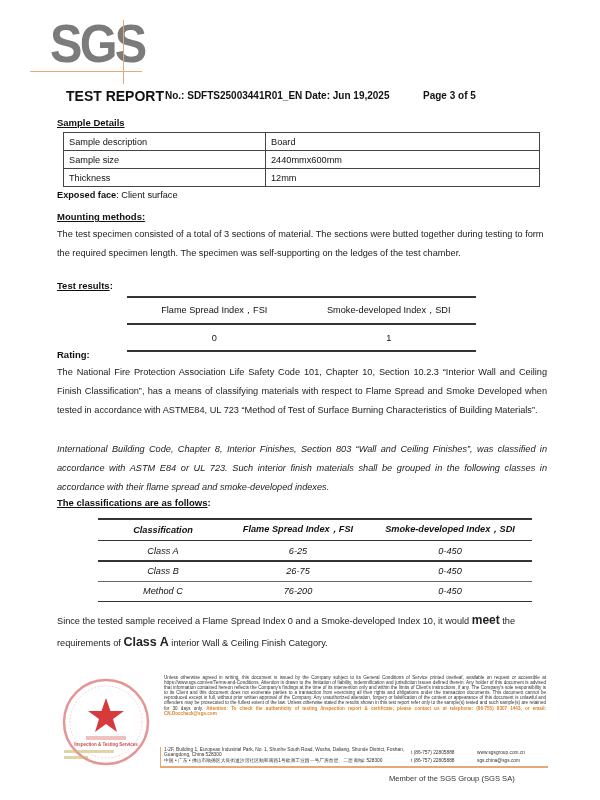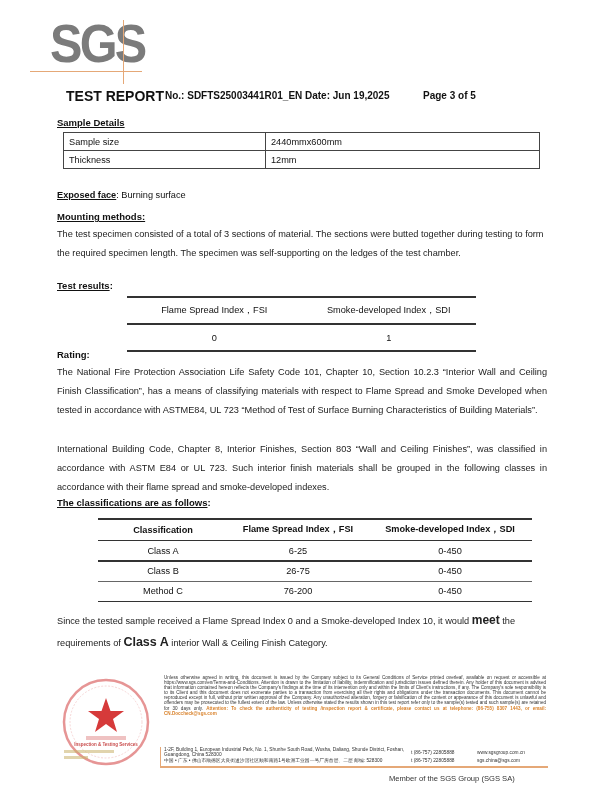--- a/index.html
+++ b/index.html
@@ -30,21 +30,21 @@
   table.details td { border: 1px solid #444; padding: 1px 5px; height: 15px; }
   table.details td.c1 { width: 191px; }
 
   
   .rt { left: 127px; top: 296px; width: 349px; font-size: 9.2px; }
   .rt .line { height: 2px; background: #333; }
   .rt .row { display: flex; height: 25px; align-items: center; }
   .rt .row div { flex: 1; text-align: center; }
 
   
-  .ct { left: 98px; top: 518px; width: 434px; font-size: 9.2px; }
+  .ct { left: 98px; top: 518px; width: 434px; font-size: 9.2px; font-style: italic; }
   .ct .line { height: 1.5px; background: #333; }
   .ct .thin { height: 1px; background: #666; }
   .ct .row { display: flex; height: 19px; align-items: center; }
   .ct .row div { text-align: center; }
   .ct .row .a { width: 130px; }
   .ct .row .b { width: 140px; }
   .ct .row .c { width: 164px; }
   .ct .head div { font-weight: bold; }
 
   
@@ -69,33 +69,37 @@
 </div>
 
 <div class="abs hdr-title">TEST REPORT</div>
 <div class="abs hdr-no">No.: SDFTS25003441R01_EN</div>
 <div class="abs hdr-date">Date: Jun 19,2025</div>
 <div class="abs hdr-page">Page 3 of 5</div>
 
 <div class="abs section-h" style="left:57px; top:117px;">Sample Details</div>
 <table class="abs details">
   <tbody>
+      <tr>
+    <td class="c1">Sample description</td>
+    <td>Board</td>
+  </tr>
   <tr>
     <td class="c1">Sample size</td>
     <td>2440mmx600mm</td>
   </tr>
   <tr>
     <td class="c1">Thickness</td>
     <td>12mm</td>
   </tr>
 </tbody>
   </table>
 
 <div class="abs" style="left:57px; top:190px; font-size:9.2px;">
-  <span style="font-weight:bold; text-decoration:underline;">Exposed face</span><span>: Burning surface</span>
+  <span style="font-weight:bold; ">Exposed face</span><span>: Client surface</span>
 </div>
 
 <div class="abs" style="left:57px; top:211px; font-size:9.5px;text-decoration:underline;">
   <span class="section-h">Mounting methods</span><span style="font-weight:bold;">:</span>
 </div>
 <div class="abs body-text" style="left:57px; top:225px; width:495px;">The test specimen consisted of a total of 3 sections of material. The sections were butted together during testing to form the required specimen length. The specimen was self-supporting on the ledges of the test chamber.</div>
 
 <div class="abs" style="left:57px; top:280px; font-size:9.5px;">
   <span class="section-h">Test results</span><span style="font-weight:bold;">:</span>
 </div>
@@ -108,21 +112,21 @@
   <div class="line"></div>
   <div class="row">
     <div>0</div>
     <div>1</div>
   </div>
   <div class="line"></div>
 </div>
 
 <div class="abs" style="left:57px; top:349px; font-size:9.5px; font-weight:bold;">Rating:</div>
 <div class="abs body-text justify" style="left:57px; top:363px; width:490px;">The National Fire Protection Association Life Safety Code 101, Chapter 10, Section 10.2.3 “Interior Wall and Ceiling Finish Classification”, has a means of classifying materials with respect to Flame Spread and Smoke Developed when tested in accordance with ASTME84, UL 723 “Method of Test of Surface Burning Characteristics of Building Materials”.</div>
-<div class="abs body-text justify" style="left:57px; top:440px; width:490px;">International Building Code, Chapter 8, Interior Finishes, Section 803 “Wall and Ceiling Finishes”, was classified in accordance with ASTM E84 or UL 723. Such interior finish materials shall be grouped in the following classes in accordance with their flame spread and smoke-developed indexes.</div>
+<div class="abs body-text justify" style="left:57px; top:440px; width:490px;font-style:italic;">International Building Code, Chapter 8, Interior Finishes, Section 803 “Wall and Ceiling Finishes”, was classified in accordance with ASTM E84 or UL 723. Such interior finish materials shall be grouped in the following classes in accordance with their flame spread and smoke-developed indexes.</div>
 
 <div class="abs" style="left:57px; top:497px; font-size:9.5px;">
   <span class="section-h">The classifications are as follows</span><span style="font-weight:bold;">:</span>
 </div>
 <div class="abs ct">
   <div class="line"></div>
   <div class="row head" style="height:20px;">
     <div class="a">Classification</div>
     <div class="b">Flame Spread Index，FSI</div>
     <div class="c">Smoke-developed Index，SDI</div>

